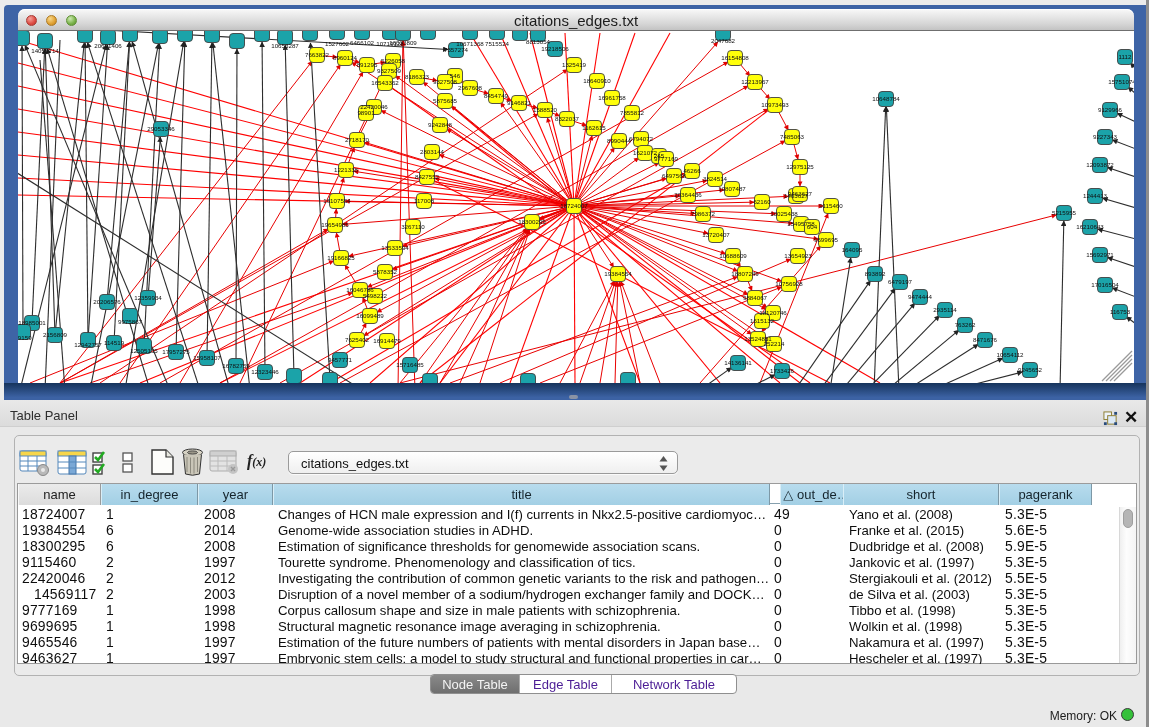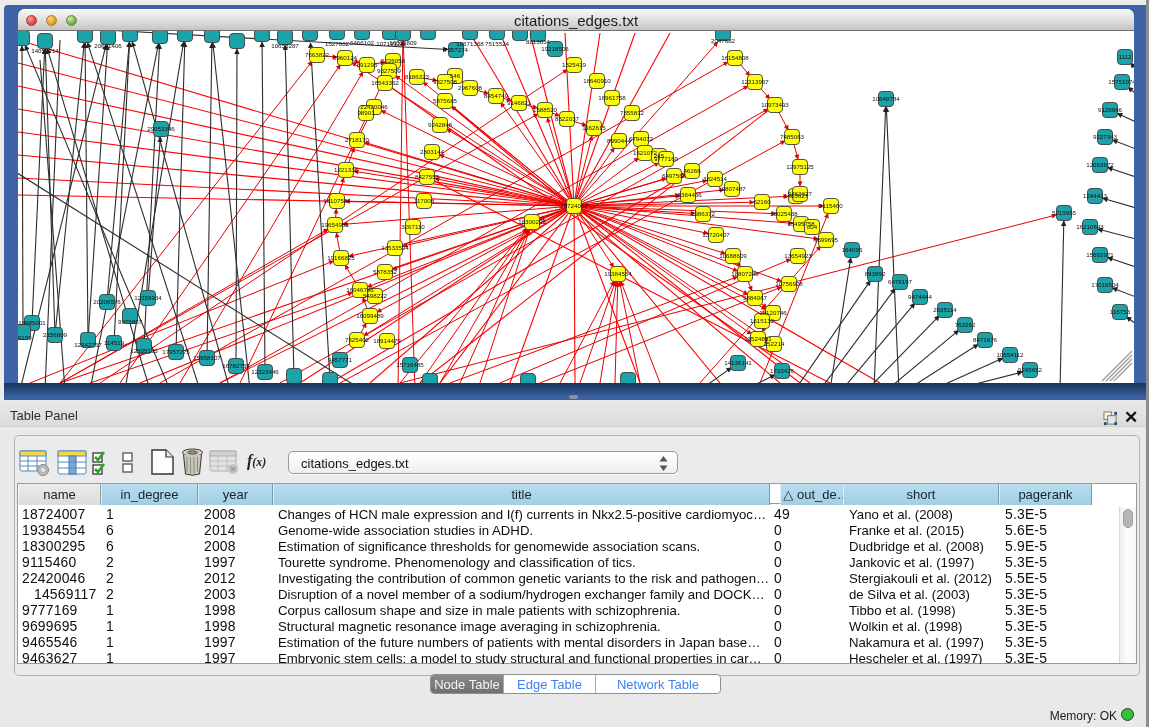--- a/index.html
+++ b/index.html
@@ -27,21 +27,21 @@
 #thead{position:absolute;left:18px;top:483px;height:21px;border-top:1px solid #9b9b9b;border-bottom:1px solid #86a0ae;width:1074px}
 .th{position:absolute;top:0;height:21px;background:linear-gradient(#b8dcee,#a2cfe4);border-right:1px solid #7d98a6;border-left:1px solid #d9eef7;font-size:13px;color:#15242c;text-align:center;line-height:21px}
 .th.gray{background:linear-gradient(#ebebeb,#dcdcdc);border-left:1px solid #f8f8f8;border-right:1px solid #9b9b9b;color:#222}
 #tbody{position:absolute;left:18px;top:507px;width:1101px;height:157px;overflow:hidden}
 #tablewrap{position:absolute;left:17px;top:483px;width:1120px;height:181px;background:#fff;border:1px solid #999;border-top:1px solid #9b9b9b}
 .tr{position:absolute;left:0;width:1119px;height:16px}
 .tr{line-height:15px}.tr span{position:absolute;top:0;font-size:13.2px;color:#0d0d0d;white-space:nowrap}.tr .num{font-size:13.9px;letter-spacing:.2px}
 #vscroll{position:absolute;left:1119px;top:507px;width:17px;height:156px;background:linear-gradient(90deg,#efefef,#fdfdfd 40%,#f4f4f4);border-left:1px solid #d8d8d8}
 #vthumb{position:absolute;left:3px;top:2px;width:10px;height:19px;border-radius:5px;background:#b5b5b5;border:1px solid #9e9e9e}
 #tabs{position:absolute;left:430px;top:674px;height:20px;font-size:13px;border:1px solid #8f8f8f;border-radius:4px;background:#fff;display:flex;overflow:hidden}
-.tab{line-height:19px;color:#3b82f6;text-align:center}
+.tab{line-height:19px;color:#4c1d95;text-align:center}
 .tab.sel{background:linear-gradient(#8a8a8a,#6f6f6f);color:#f4f4f4}
 .tab+.tab{border-left:1px solid #aaa}
 #status{position:absolute;left:1047px;top:709px;width:70px;text-align:right;font-size:12px;color:#1c1c1c}
 #memdot{position:absolute;left:1121px;top:708px;width:13px;height:13px;border-radius:50%;background:#35c13a;border:1.5px solid #3a3a3a}
 #splithandle{position:absolute;left:569px;top:395px;width:9px;height:4px;background:#8a93a5;border-radius:2px}
 svg text{user-select:none}
 </style></head><body>
 <div id="stage">
   <div id="desktop">
     <div id="shadowband"></div>
@@ -710,20 +710,20 @@
           <span style="left:260px">Embryonic stem cells: a model to study structural and functional properties in car…</span>
           <span class="num" style="left:756px">0</span>
           <span style="left:831px">Hescheler et al. (1997)</span>
           <span class="num" style="left:987px">5.3E-5</span>
         </div>
       </div>
     <div id="vscroll">
         <div id="vthumb"></div>
       </div>
     <div id="tabs">
-        <div class="tab sel" style="width:72px">Node Table</div>
+        <div class="tab sel" style="width:88px">Node Table</div>
         <div class="tab" style="width:92px">Edge Table</div>
         <div class="tab" style="width:125px">Network Table</div>
       </div>
     <div id="status">Memory: OK</div>
     <div id="memdot"></div>
   </div>
 </div>
 
 </body></html>

